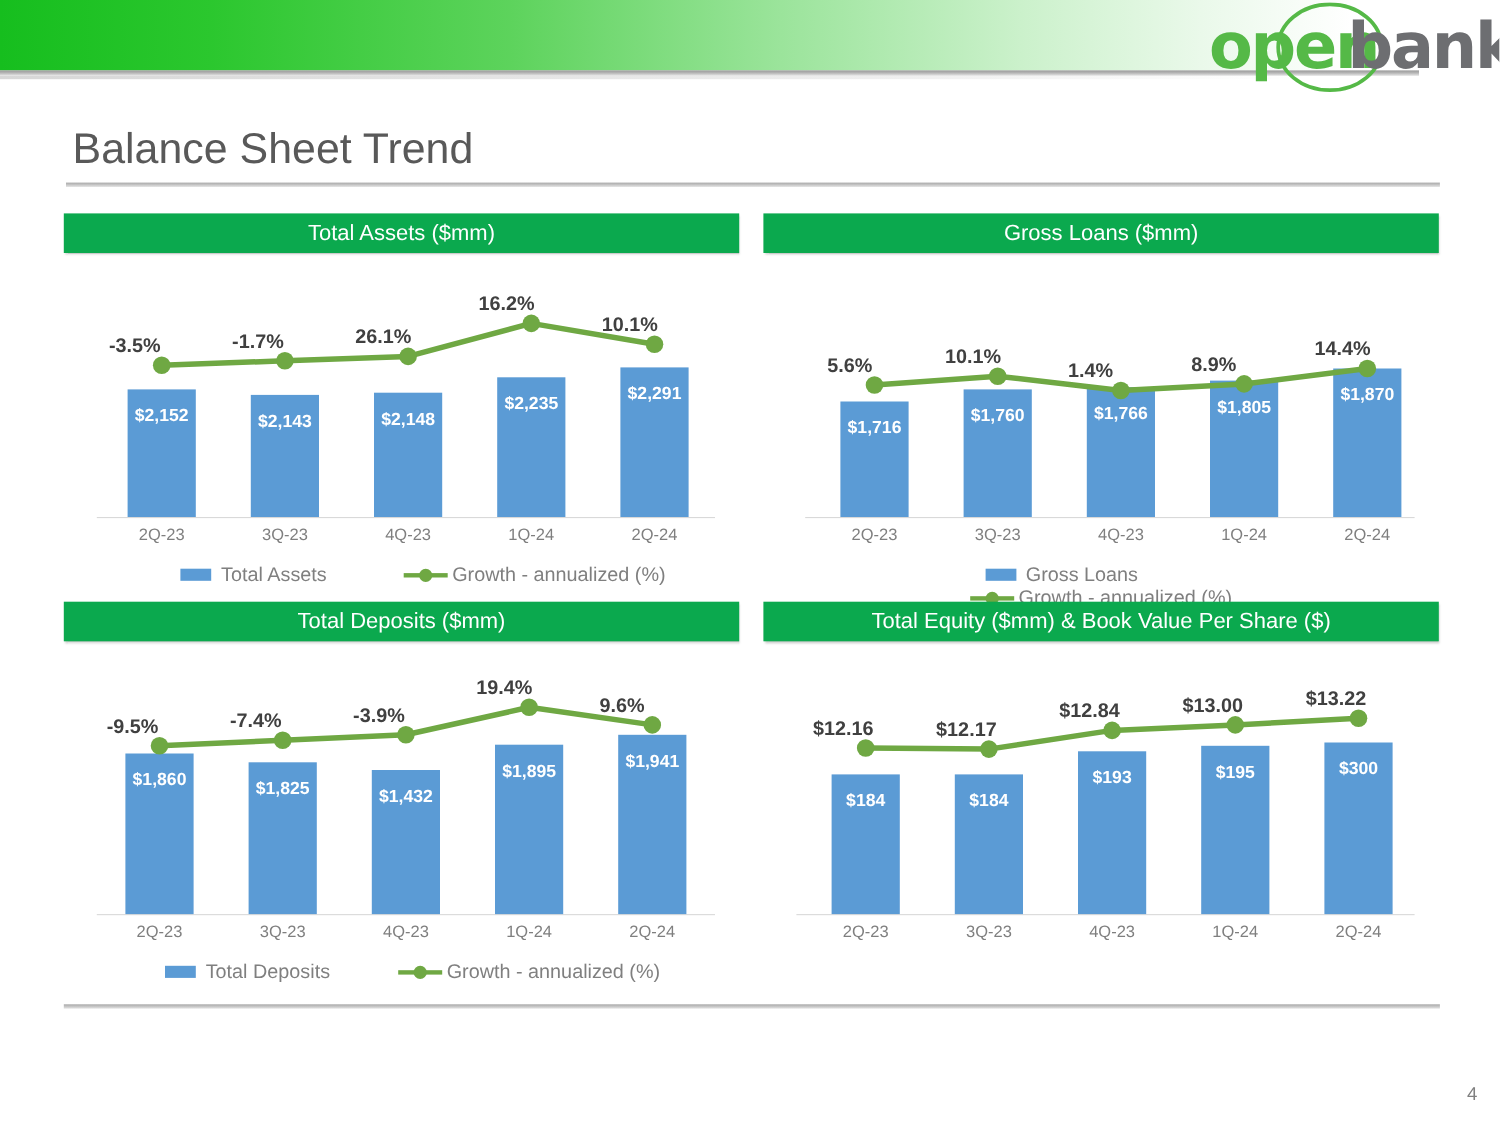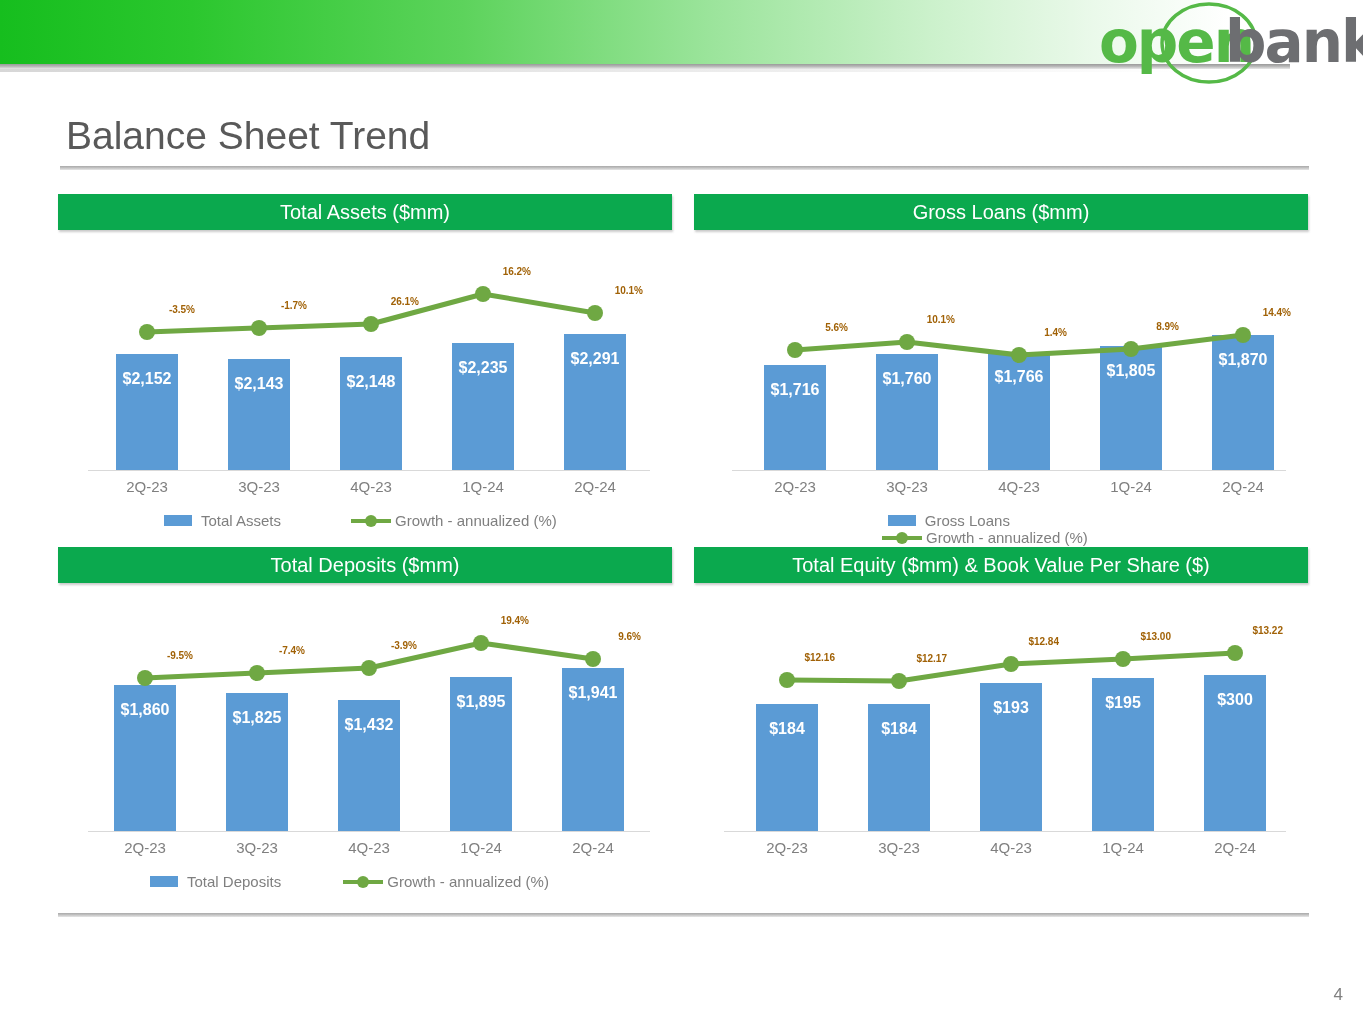--- a/index.html
+++ b/index.html
@@ -54,37 +54,37 @@
   .axis-line{position:absolute;left:0;right:0;height:1px;background:#d9d9d9;}
 
   .bar{
     position:absolute;background:#5B9BD5;bottom:0;
   }
   .bar-label{
     position:absolute;color:#ffffff;font-weight:bold;
     font-size:16px;text-align:center;white-space:nowrap;
   }
   .pt-label{
-    position:absolute;color:#a16207;font-weight:bold;
-    font-size:10px;text-align:right;white-space:nowrap;
+    position:absolute;color:#404040;font-weight:bold;
+    font-size:18px;text-align:left;white-space:nowrap;
   }
   .line-svg{position:absolute;left:0;top:0;overflow:visible;}
 
   .xlabels{position:absolute;width:100%;}
   .xlabel{
     position:absolute;color:#7f7f7f;font-size:15px;text-align:center;white-space:nowrap;
   }
 
   .legend{position:absolute;display:flex;align-items:center;white-space:nowrap;}
   .legend-item{display:flex;align-items:center;}
   .sw-bar{width:28px;height:11px;background:#5B9BD5;margin-right:9px;}
   .sw-line{width:40px;height:16px;position:relative;margin-right:4px;}
   .sw-line::before{content:"";position:absolute;left:0;top:6px;width:40px;height:4px;background:#6FA843;}
   .sw-line::after{content:"";position:absolute;left:14px;top:2px;width:12px;height:12px;border-radius:50%;background:#6FA843;}
-  .legend-text{color:#7f7f7f;font-size:15px;}
+  .legend-text{color:#7f7f7f;font-size:18px;}
 
   #page-number{
     position:absolute;right:22px;top:985px;
     color:#808080;font-size:17px;
   }
 </style>
 </head>
 <body>
 
 <div id="top-banner"></div>

